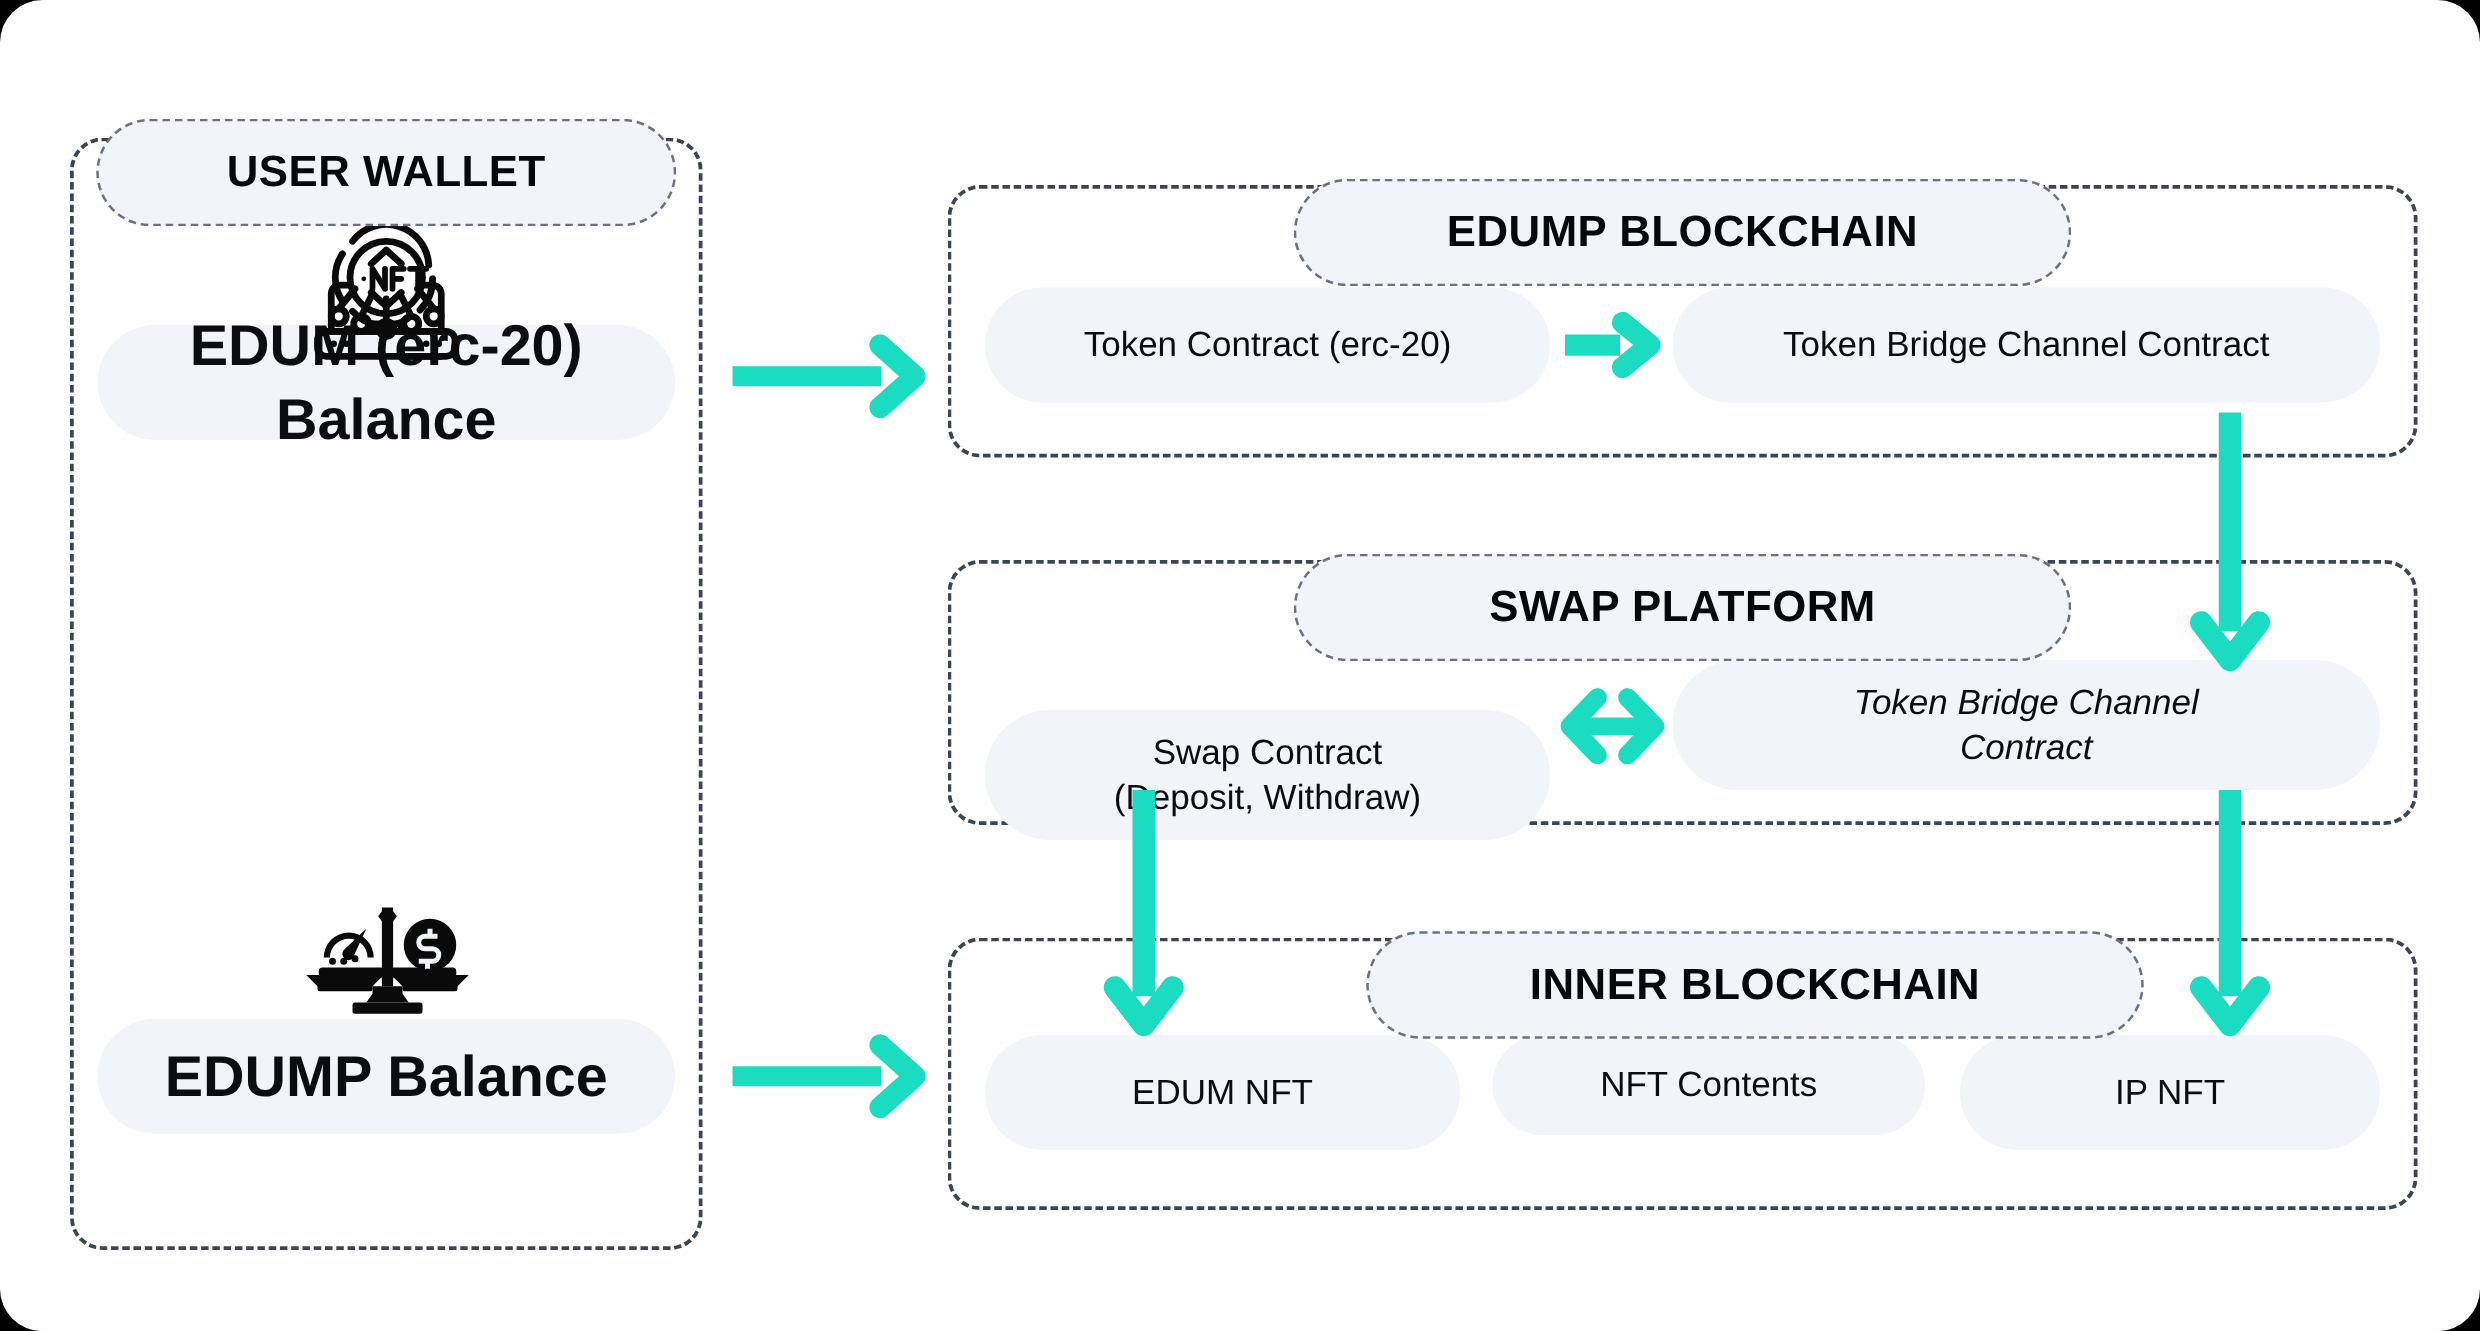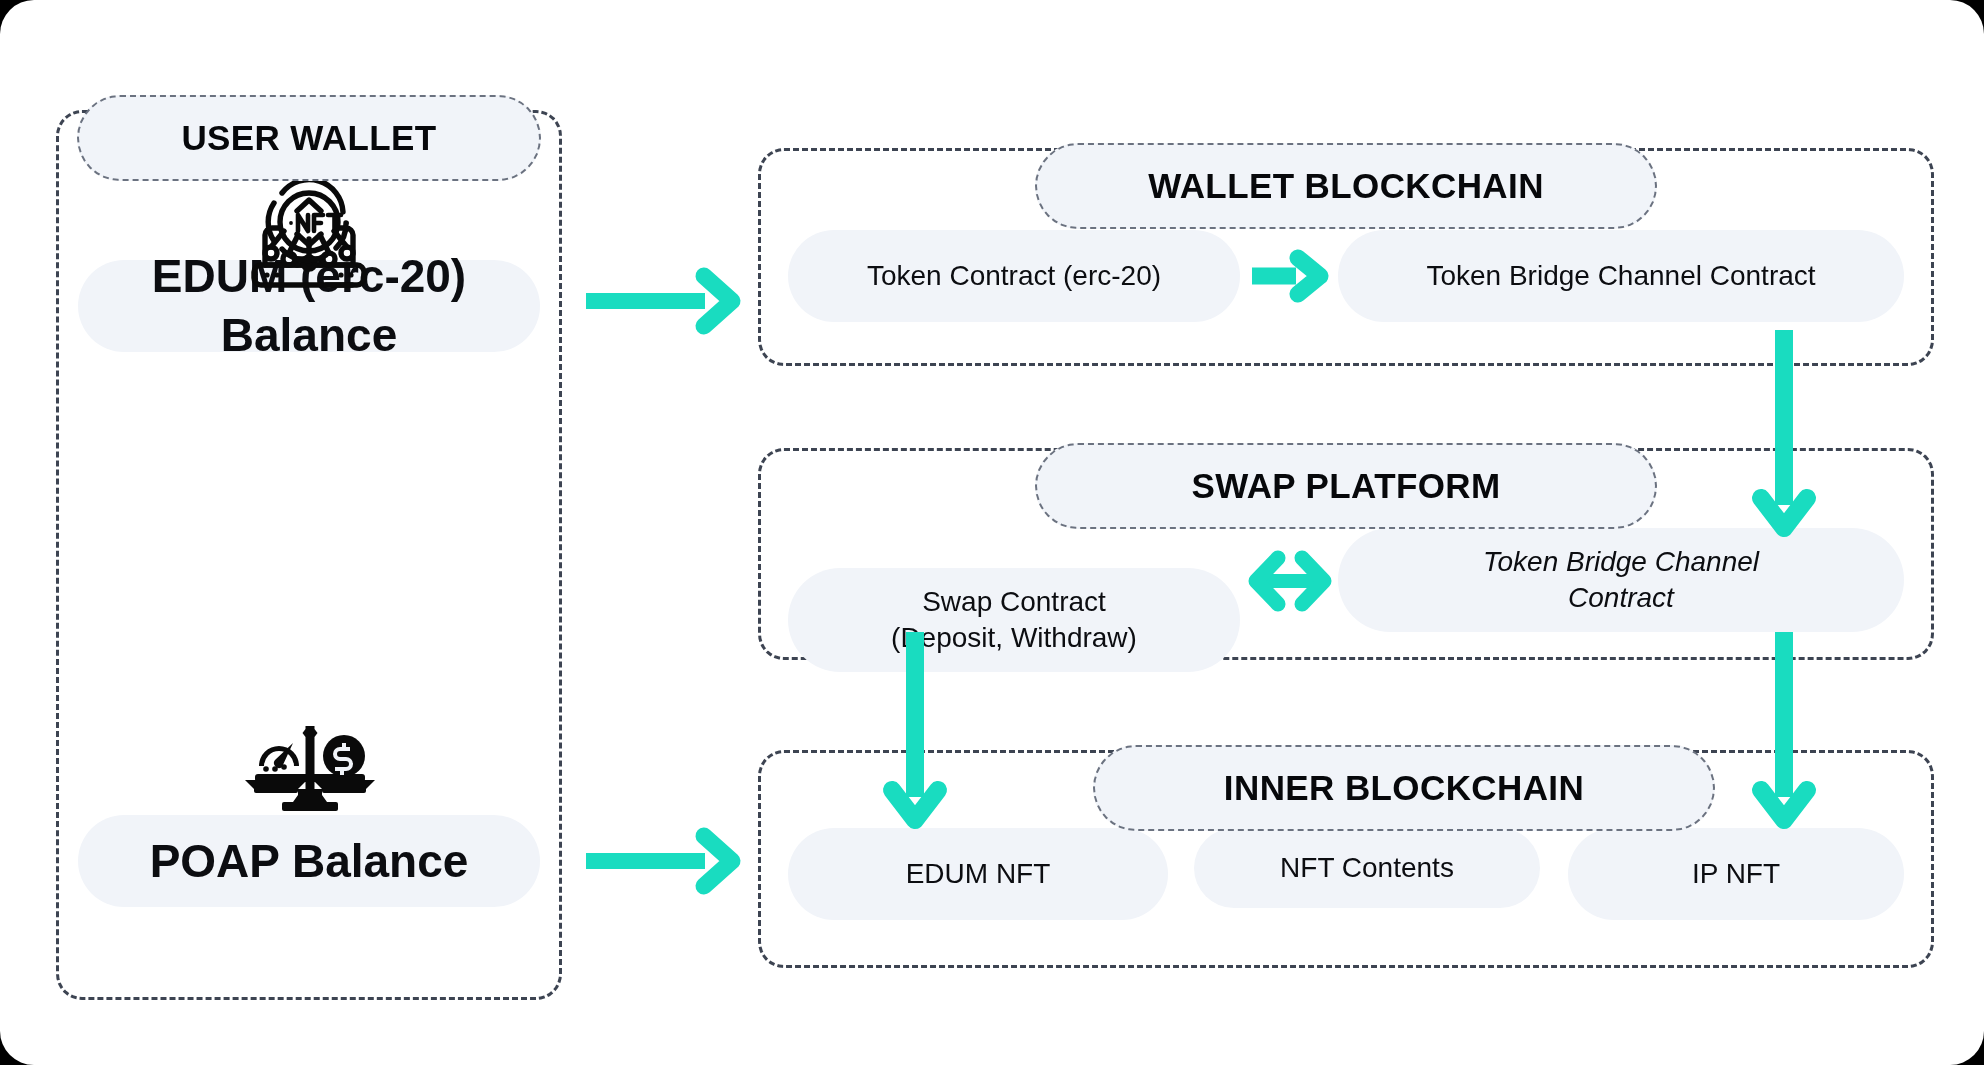--- a/index.html
+++ b/index.html
@@ -171,27 +171,27 @@
       <circle cx="31" cy="51" r="2.8"></circle>
       <circle cx="40" cy="51" r="2.8"></circle>
       <circle cx="49" cy="49" r="2.8"></circle>
 
       <circle cx="109" cy="38" r="21"></circle>
       <path d="M107 25 h4 v4 h4 v4 h-10 a3 3 0 0 0 0 6 h6 a7 7 0 0 1 0 14 h-2 v4 h-4 v-4 h-5 v-4 h11 a3 3 0 0 0 0 -6 h-6 a7 7 0 0 1 0 -14 h2 z" fill="#f1f4f9"></path>
     </svg>
   </div>
 
   <div class="node-pill bold" style="left:78px; top:815px; width:462px; height:92px;">
-    <span class="node-label">POAP Balance</span>
+    <span class="node-label">EDUMP Balance</span>
   </div>
 
   <div class="dashed-box" style="left:758px; top:148px; width:1176px; height:218px;"></div>
 
   <div class="header-pill" style="left:1035px; top:96px; width:622px; height:86px;">
-    <span class="header-label">WALLET BLOCKCHAIN</span>
+    <span class="header-label">EDUMP BLOCKCHAIN</span>
   </div>
 
   <div class="node-pill" style="left:788px; top:230px; width:452px; height:92px;">
     <span class="node-label">Token Contract (erc-20)</span>
   </div>
 
   <div class="node-pill" style="left:1338px; top:230px; width:566px; height:92px;">
     <span class="node-label">Token Bridge Channel Contract</span>
   </div>
 

